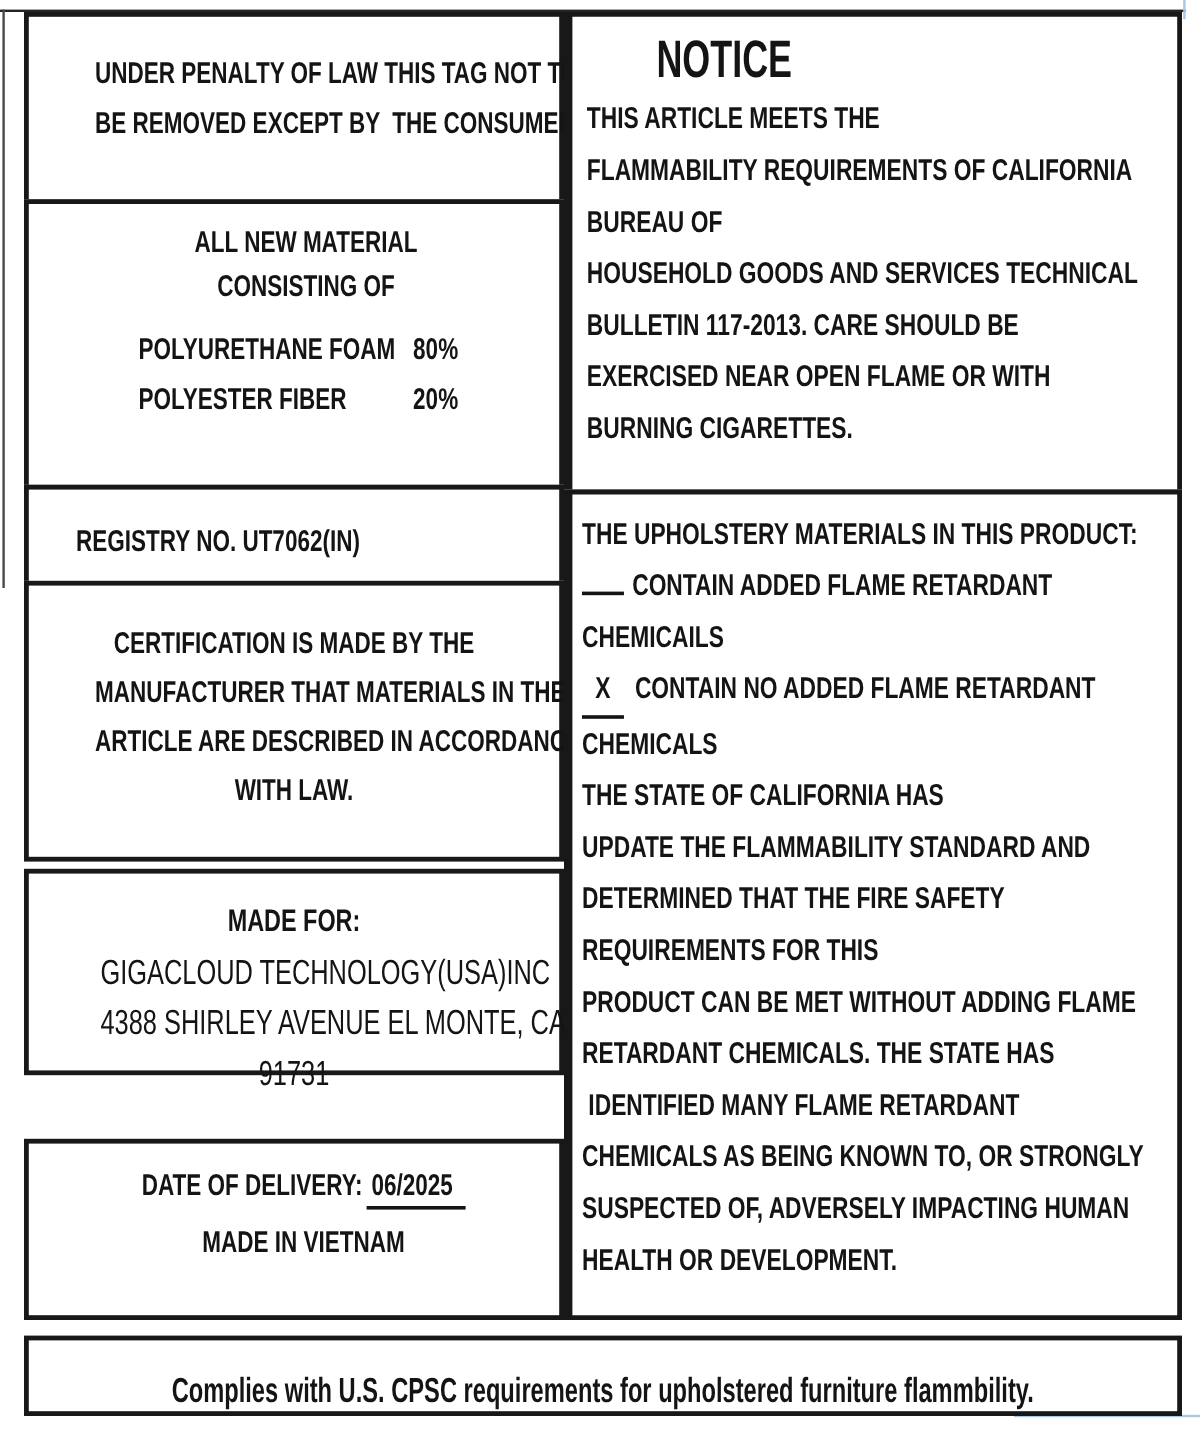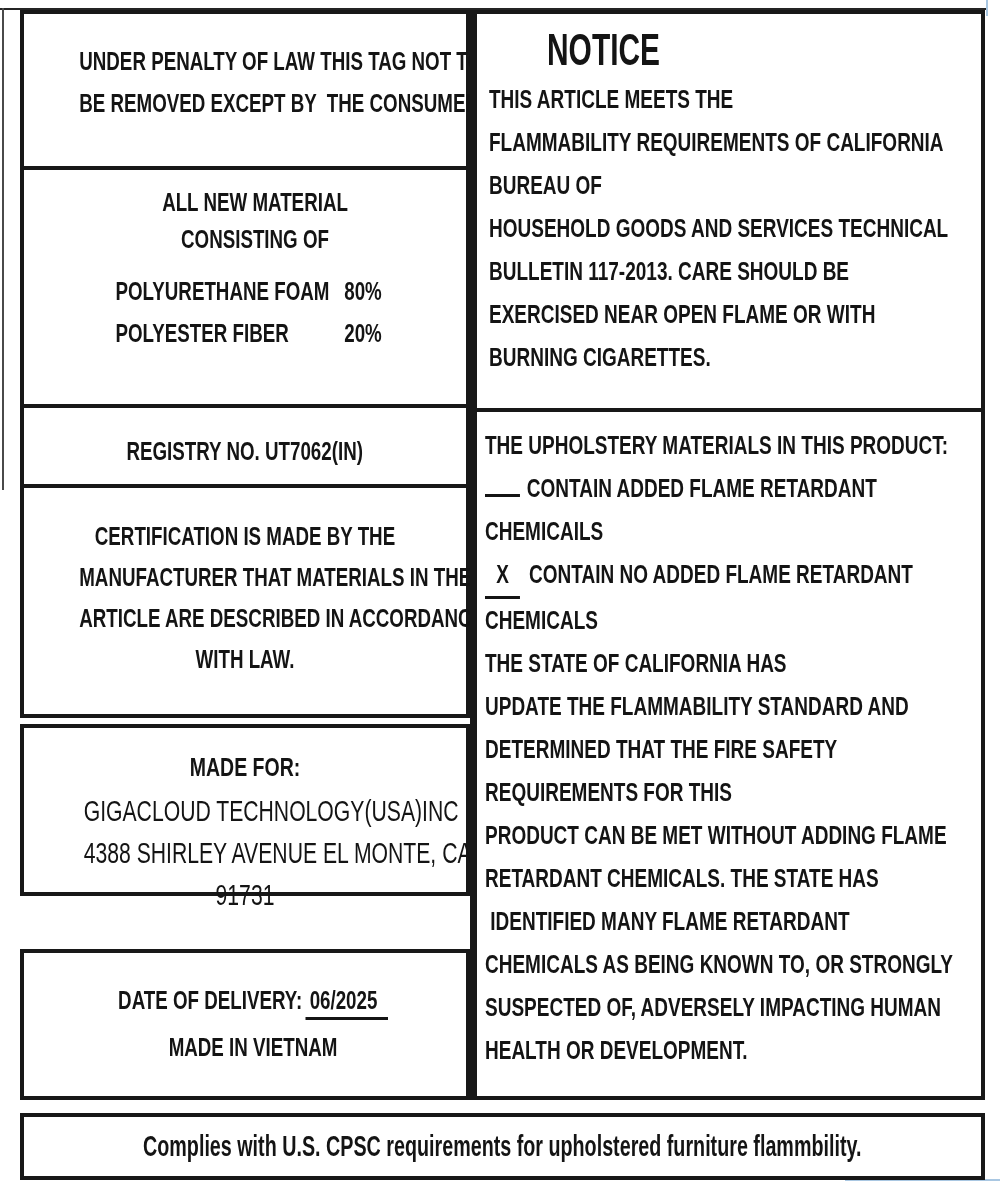--- a/index.html
+++ b/index.html
@@ -8,46 +8,46 @@
     font-family:"Liberation Sans","DejaVu Sans",sans-serif; color:#141414;
     overflow:hidden;
   }
   .box {
     position:absolute; box-sizing:border-box; background:#ffffff;
     border:4px solid #181818;
   }
   
   .b-penalty  { left:20px; top:10px;  width:450px; height:160px; }
   .b-material { left:20px; top:166px; width:450px; height:242px; }
-  .b-registry { left:20px; top:404px; width:450px; height:94px; display:flex; align-items:center; justify-content:center; }
+  .b-registry { left:20px; top:404px; width:450px; height:94px; display:flex; align-items:center; justify-content:flex-start; }
   .b-cert     { left:20px; top:484px; width:450px; height:234px; }
   .b-madefor  { left:20px; top:724px; width:450px; height:172px; }
   .b-date     { left:20px; top:949px; width:450px; height:151px; }
   
   .b-notice   { left:470px; top:10px;  width:515px; height:402px; border-left-width:7px; }
   .b-fr       { left:470px; top:408px; width:515px; height:692px; border-left-width:7px; }
   
-  .b-cpsc     { left:20px; top:1113px; width:965px; height:67px; display:flex; align-items:center; justify-content:center; }
+  .b-cpsc     { left:20px; top:1113px; width:965px; height:67px; display:flex; align-items:flex-end; justify-content:center; }
 
   .line  { white-space:pre; font-weight:bold; font-size:25px; line-height:42px; text-align:center; transform:scaleX(0.75); transform-origin:50% 50%; }
   .rline { white-space:pre; font-weight:bold; font-size:25px; line-height:43px; text-align:left; transform:scaleX(0.76); transform-origin:0 50%; }
 
   .b-penalty .inner { padding-top:26px; }
   .b-material .inner { padding-top:14px;padding-left:20px; }
   .mat-head { line-height:37px; }
   .mat-rows { margin:12px auto 0 auto; width:372px; transform:scaleX(0.75); transform-origin:50% 50%; }
   .mat-row  { display:flex; font-weight:bold; font-size:25px; line-height:42px; white-space:pre; }
   .mat-name { width:305px; text-align:left; }
   .mat-pct  { text-align:left; }
   .b-cert .inner { padding-top:28px; }
   .b-cert .line { line-height:41px; }
   .b-madefor .inner { padding-top:16px; }
   .madefor-head { font-size:26px; line-height:46px; }
   .addr { font-weight:normal; font-size:29px; line-height:42px; transform:scaleX(0.73); }
-  .b-date .inner { padding-top:24px;margin-left:16px; }
+  .b-date .inner { padding-top:12px;margin-left:16px; }
   .b-date .line { line-height:47px; }
   .date-ul { border-bottom:3px solid #141414; padding:0 14px 3px 6px; margin-left:4px; }
 
   .b-notice .inner { padding:8px 4px 0 12px; }
   .notice-title { font-weight:bold; font-size:44px; line-height:56px; margin-left:58px; width:fit-content; transform:scaleX(0.68); transform-origin:0 50%; }
   .b-fr .inner { padding:12px 4px 0 8px; }
   .blank { display:inline-block; width:46px; height:16px; border-bottom:3px solid #141414; margin-right:9px; }
   .xmark { display:inline-block; width:46px; text-align:center; border-bottom:3px solid #141414; margin-right:12px; }
 
   .cpsc-text { font-weight:bold; font-size:29px; white-space:pre; transform:scaleX(0.68); transform-origin:50% 50%; }

